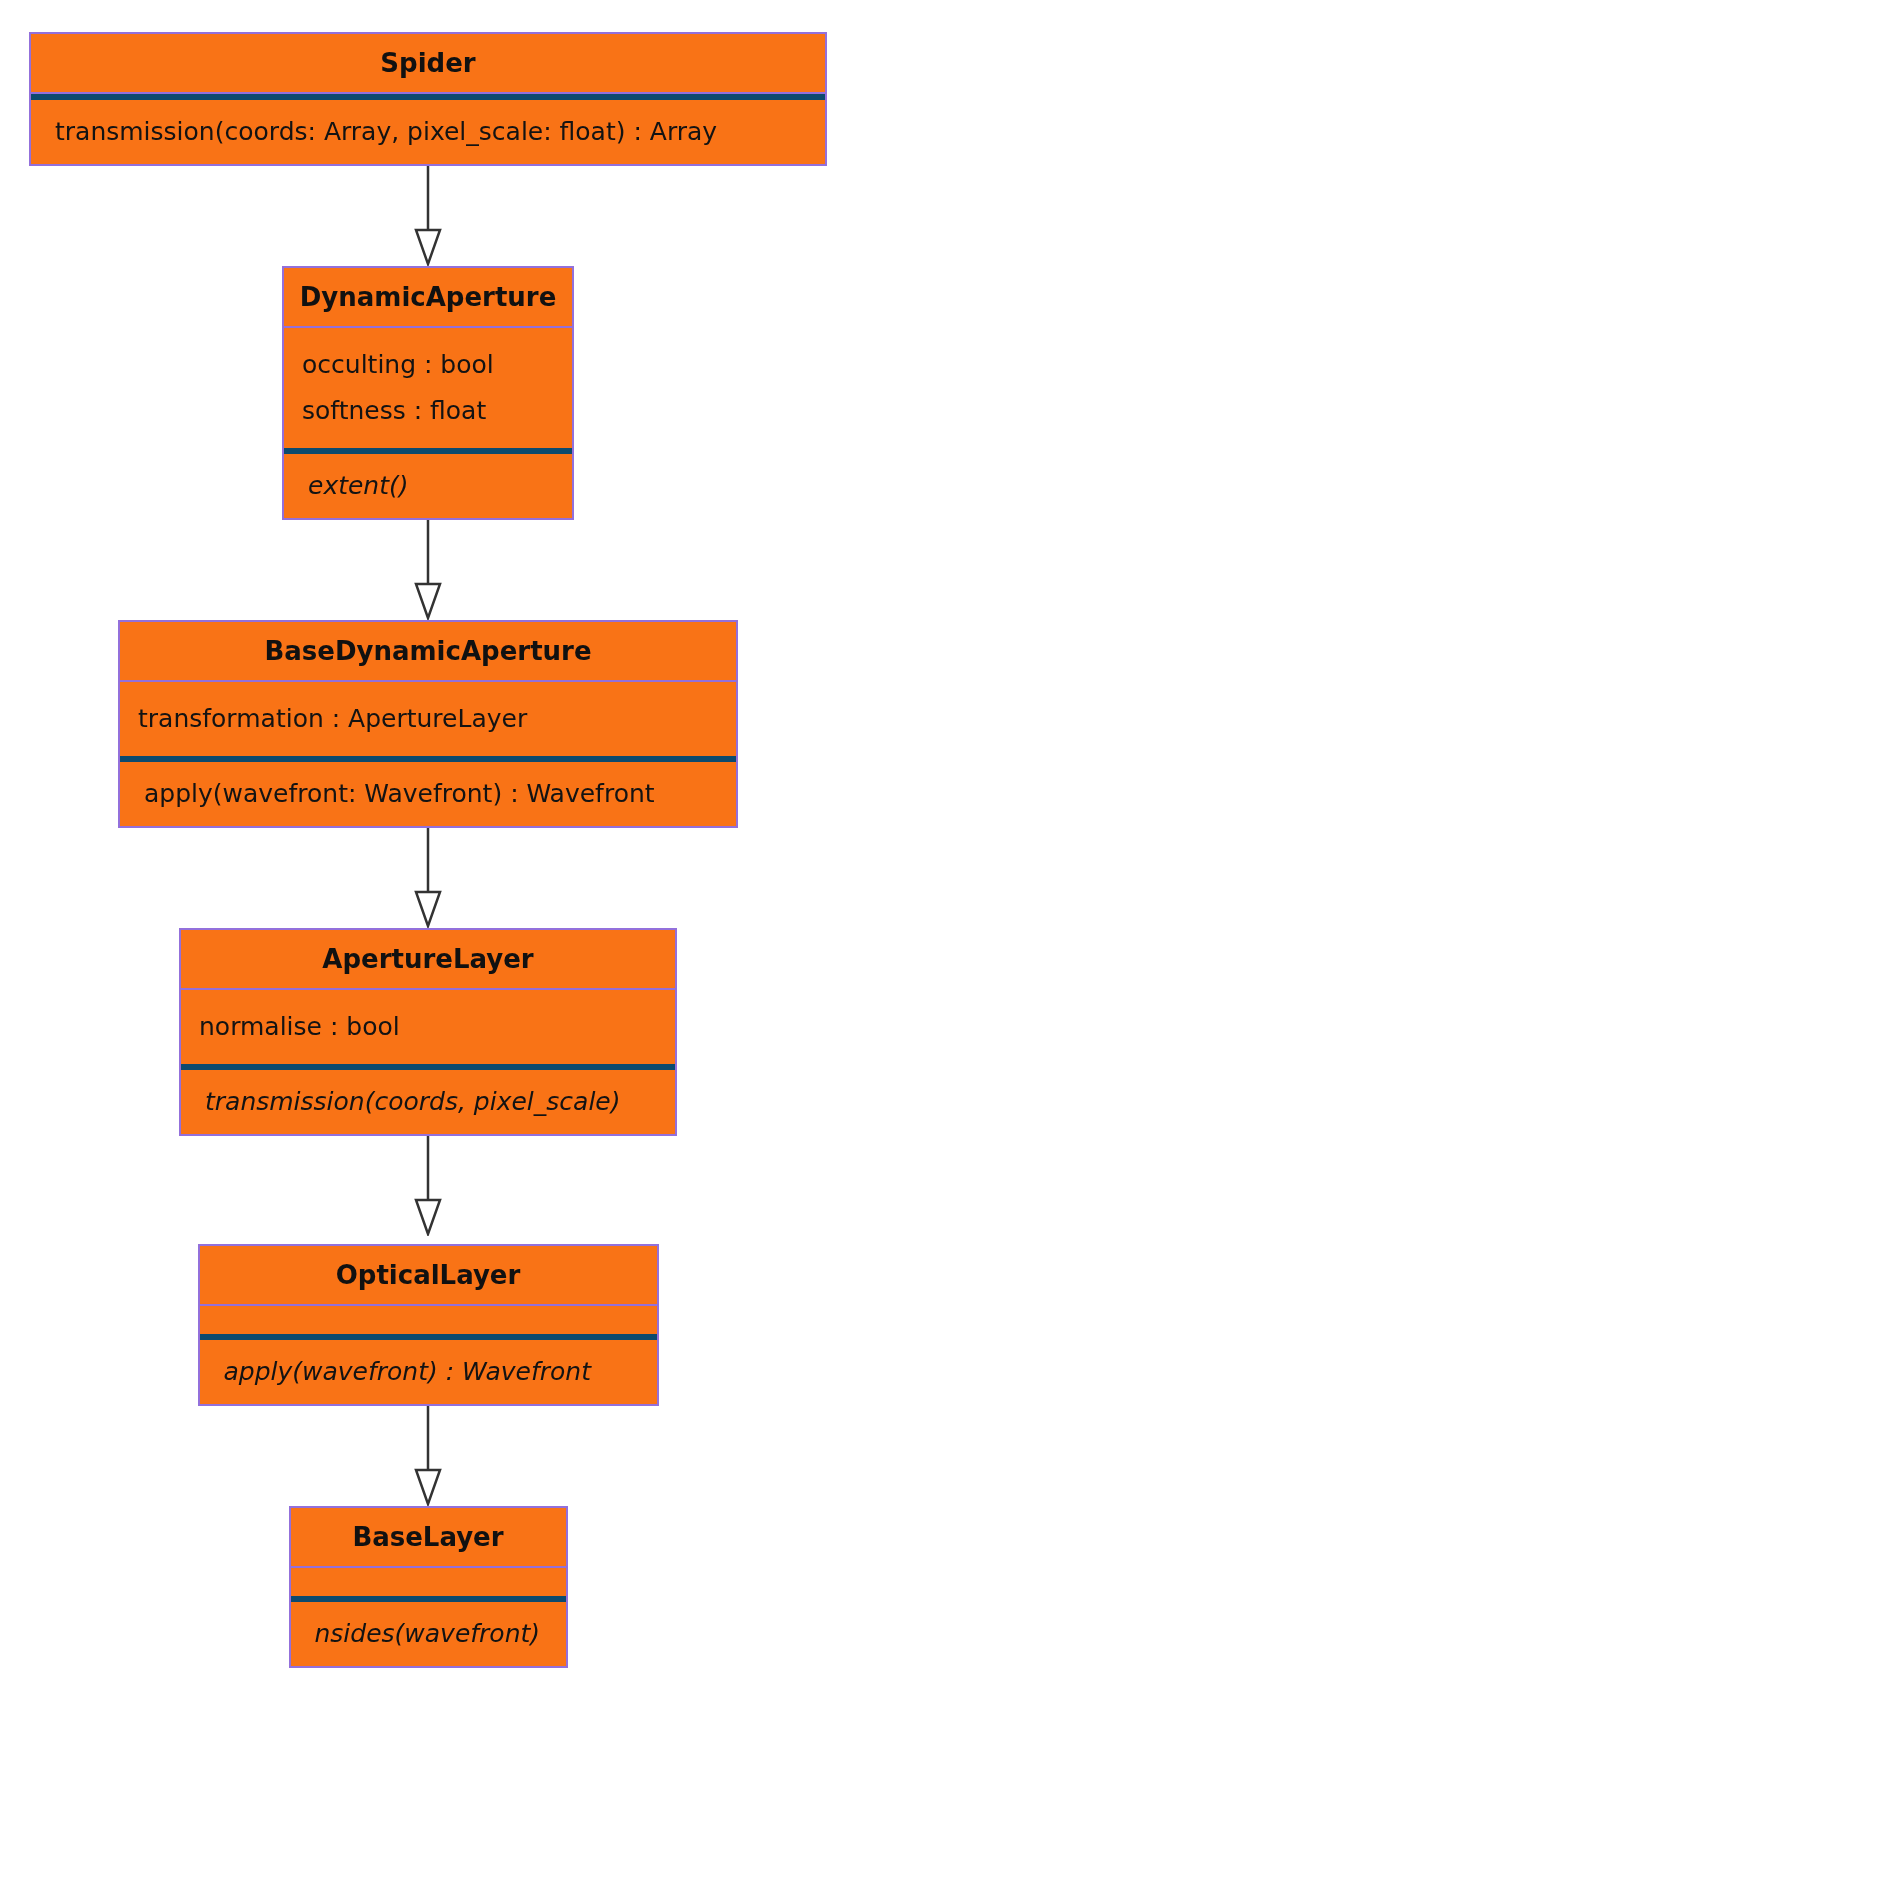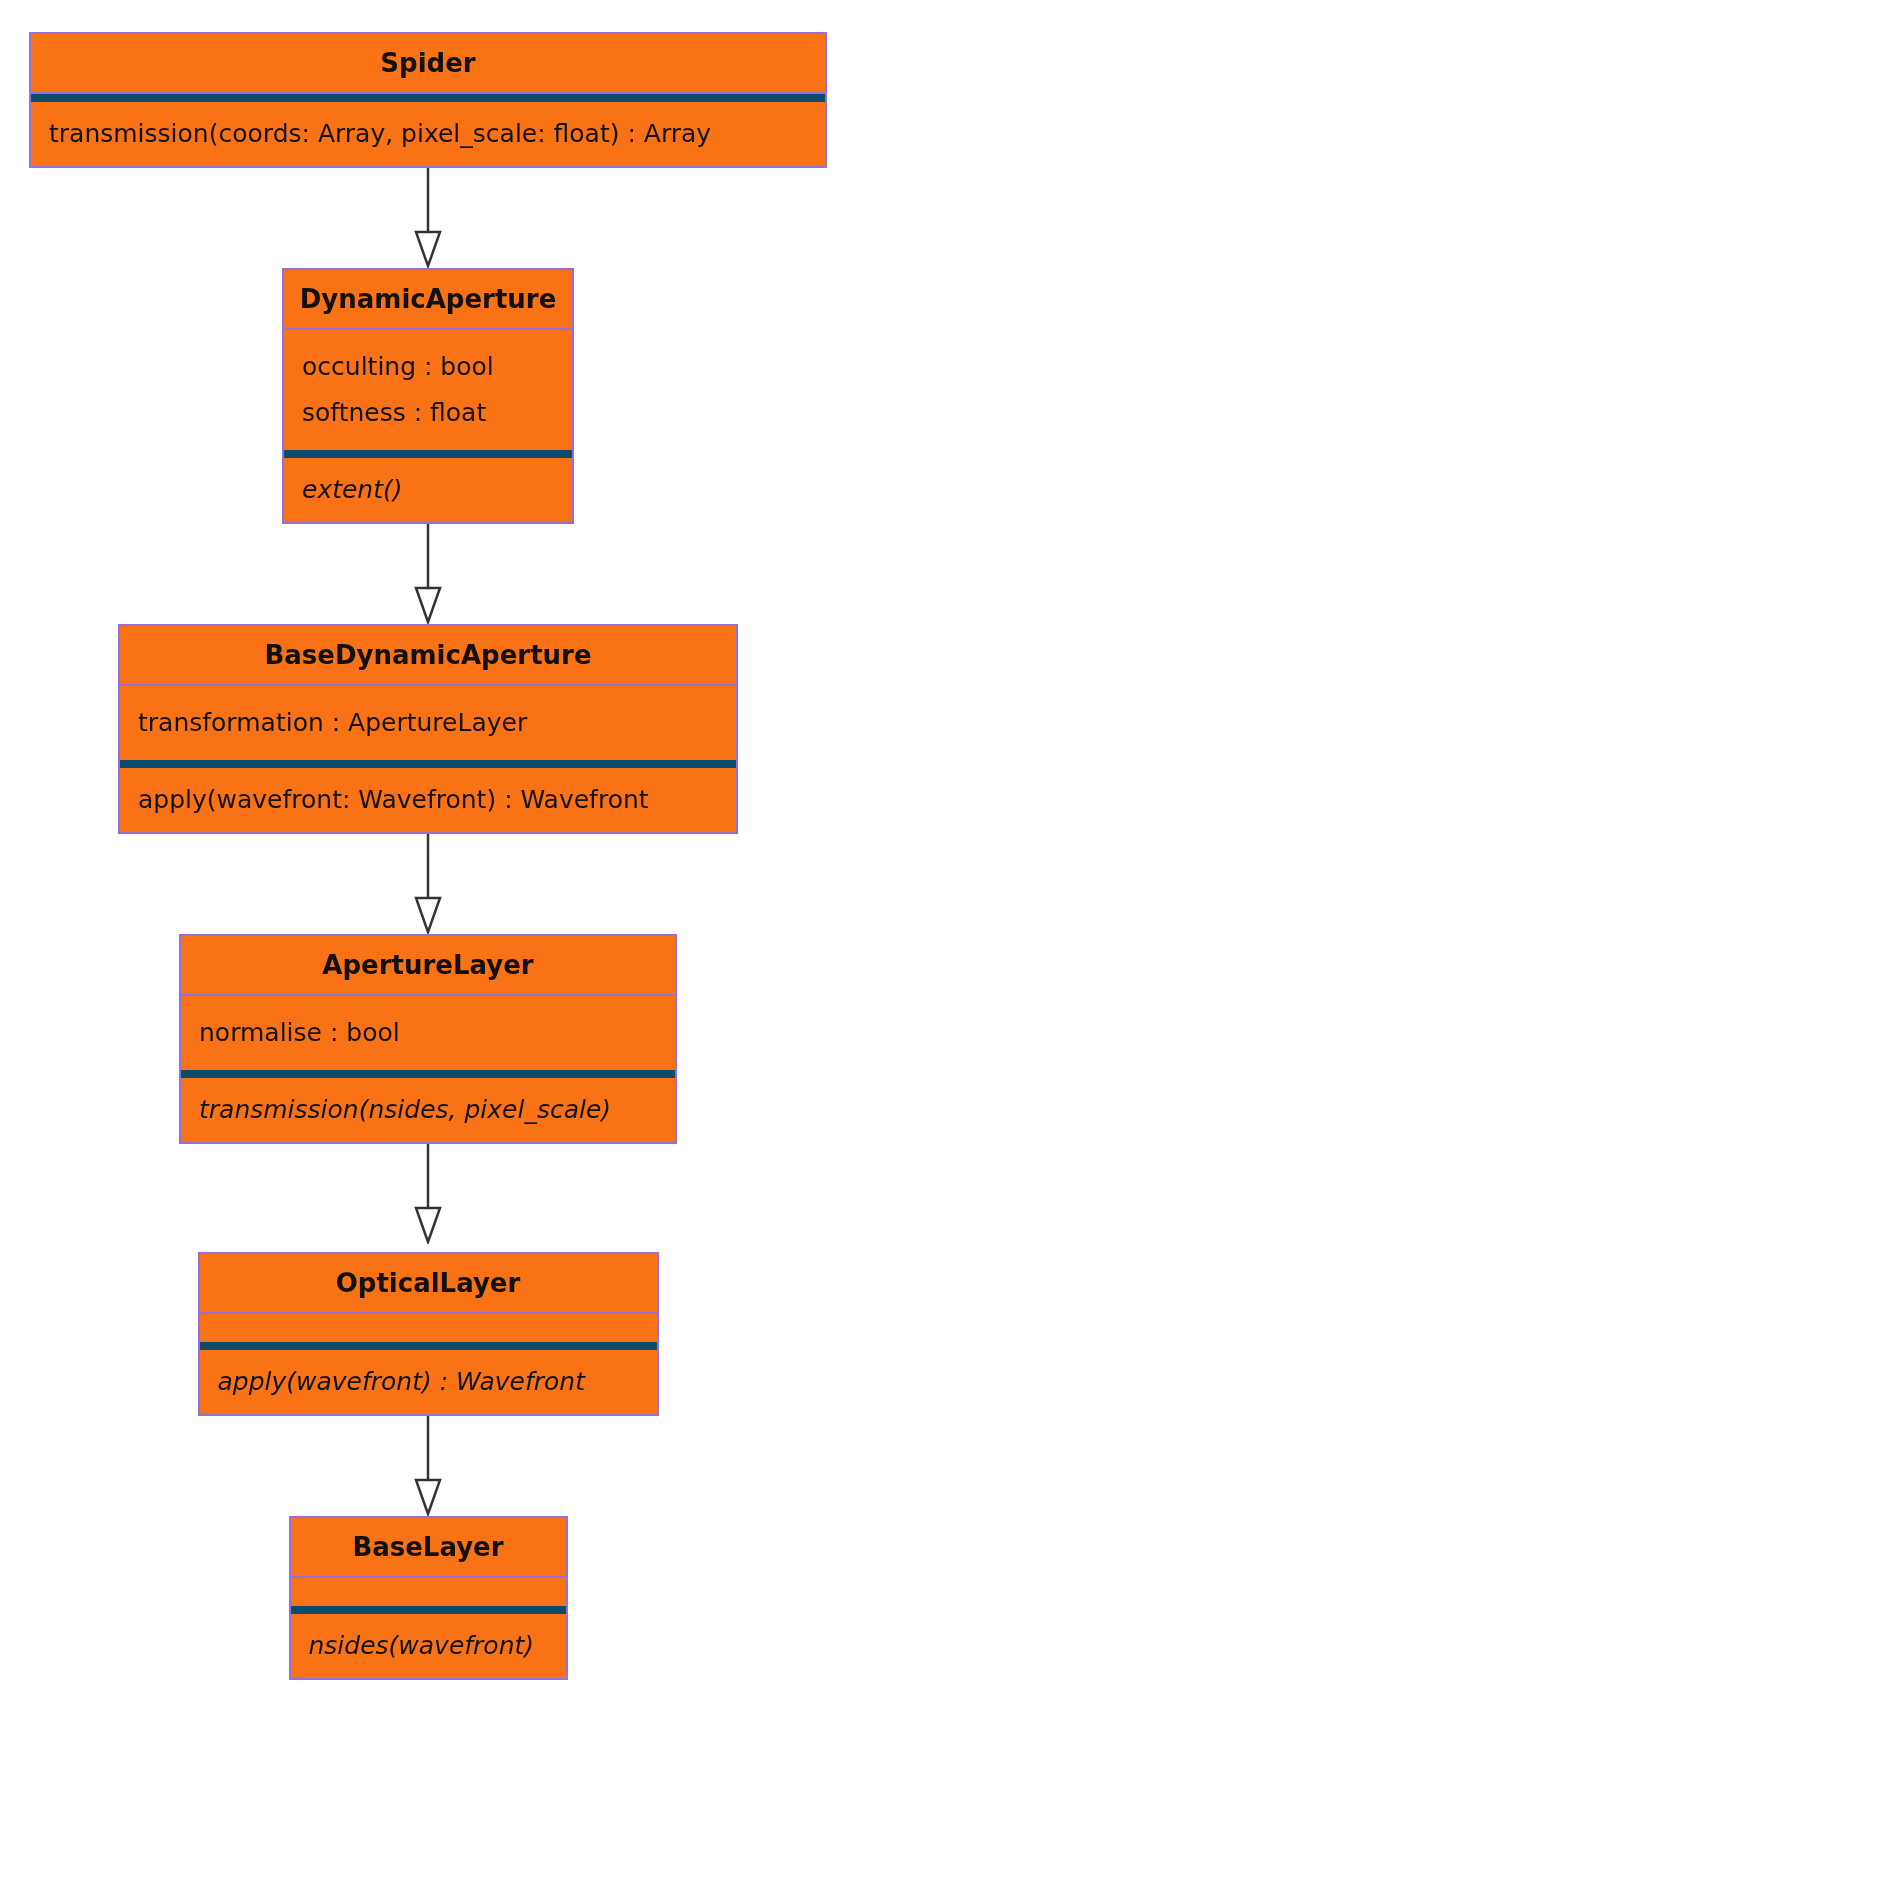--- a/index.html
+++ b/index.html
@@ -46,22 +46,22 @@
     height: 28px;
   }
   .member-row {
     font-size: 25px;
     line-height: 46px;
     padding: 0 18px;
     white-space: nowrap;
     overflow: hidden;
   }
   .methods {
-    border-top: 8px solid #0c4a6e;
-    padding: 9px 0;
+    border-top: 6px solid #0c4a6e;
+    padding: 9px 6px;
   }
   .abstract {
     font-style: italic;
   }
   .connector {
     width: 30px;
     height: 100px;
     flex: 0 0 auto;
     display: block;
   }
@@ -113,21 +113,21 @@
     <svg class="connector" viewBox="0 0 30 100">
       <line x1="15" y1="0" x2="15" y2="63" stroke="#333333" stroke-width="2.5"></line>
       <polygon points="3,64 27,64 15,98" fill="#ffffff" stroke="#333333" stroke-width="2.5"></polygon>
     </svg>
     <div class="class-box w-aperture-layer">
       <div class="class-title">ApertureLayer</div>
       <div class="members">
         <div class="member-row">normalise : bool</div>
       </div>
       <div class="members methods">
-        <div class="member-row abstract">transmission(nsides, pixel_scale)</div>
+        <div class="member-row abstract">transmission(coords, pixel_scale)</div>
       </div>
     </div>
     <svg class="connector" viewBox="0 0 30 100">
       <line x1="15" y1="0" x2="15" y2="63" stroke="#333333" stroke-width="2.5"></line>
       <polygon points="3,64 27,64 15,98" fill="#ffffff" stroke="#333333" stroke-width="2.5"></polygon>
     </svg>
     <div class="class-box w-optical-layer">
       <div class="class-title">OpticalLayer</div>
       <div class="members empty"></div>
       <div class="members methods">

